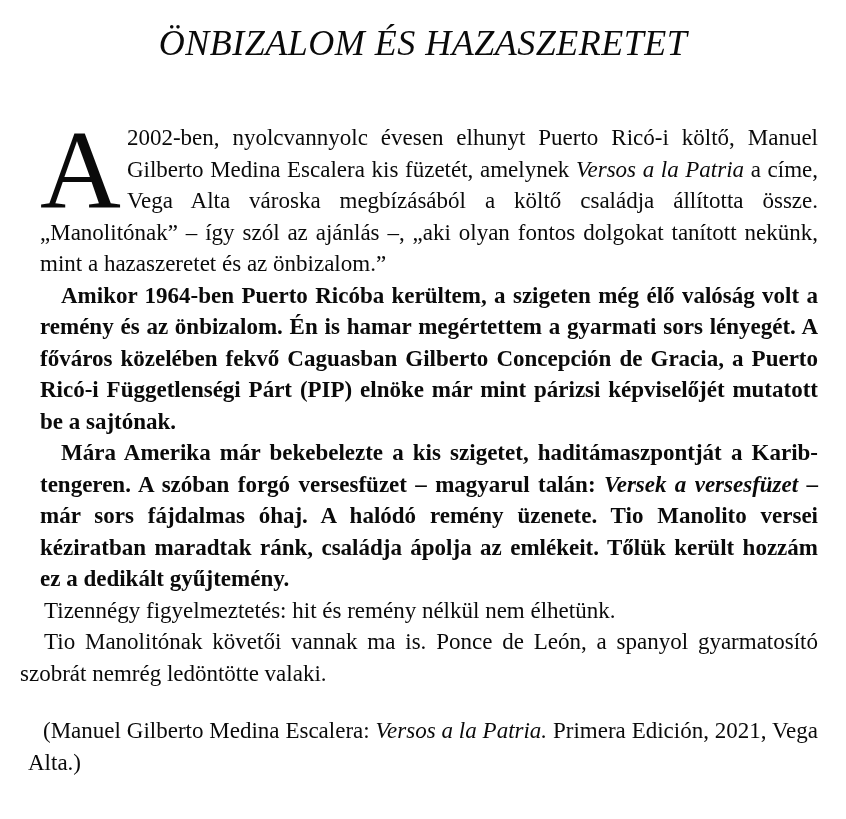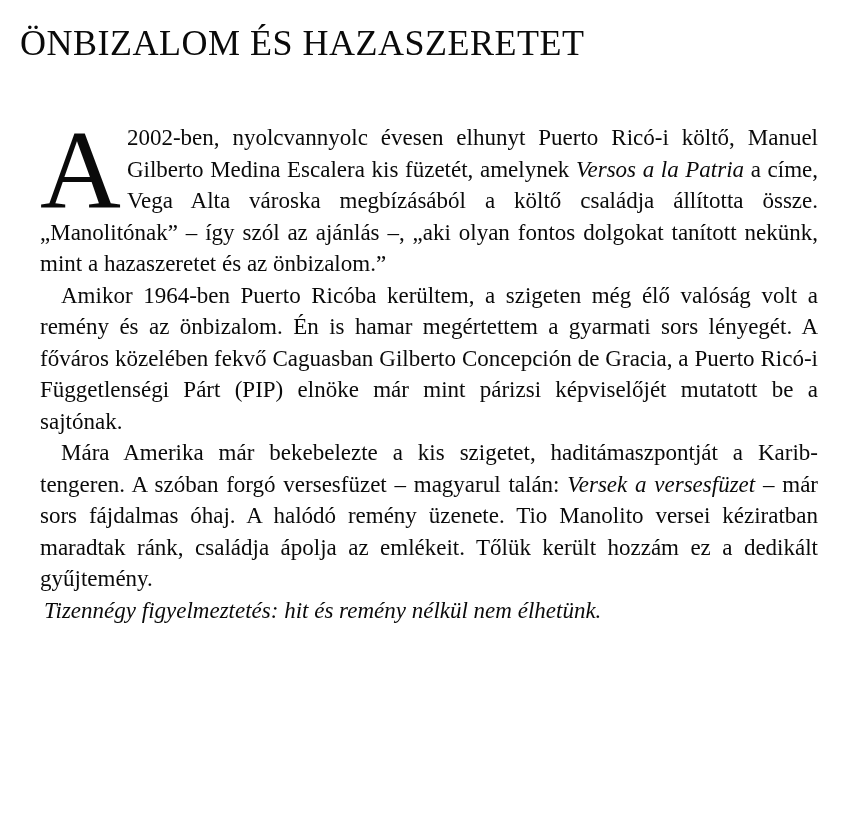--- a/index.html
+++ b/index.html
@@ -17,39 +17,40 @@
   }
   .page {
     width: 846px;
     height: 819px;
     background: #ffffff;
     box-sizing: border-box;
   }
   .title {
     font-size: 36px;
     font-weight: 400;
-    text-align: left;
+    text-align: center;
     letter-spacing: 0.5px;
     margin: 22px 20px 58px 20px;
     line-height: 42px;
     white-space: nowrap;
+    font-style: italic;
   }
   .body-text {
     margin: 0 28px 0 40px;
     font-size: 23px;
     line-height: 31.5px;
     text-align: justify;
     hyphens: none;
   }
   p.para {
     margin: 0;
     padding: 0;
   }
-  p.indent   { text-indent: 21px; }
-  p.flush    { text-indent: 4px; font-style: italic; }
+  p.indent   { text-indent: 21px; font-weight: bold; }
+  p.flush    { text-indent: 4px; }
   p.wide     { margin-left: -20px; text-indent: 24px; }
   p.citation { margin-left: -12px; margin-top: 26px; text-indent: 15px; }
   .dropcap {
     float: left;
     font-size: 112px;
     line-height: 80px;
     padding: 8px 6px 0 0;
     font-weight: 400;
   }
   i { font-style: italic; }
@@ -57,14 +58,16 @@
 </head>
 <body>
 
 <div class="page">
   <h1 class="title">ÖNBIZALOM ÉS HAZASZERETET</h1>
   <div class="body-text" id="paragraphs">
       <p class="para opening"><span class="dropcap">A</span><span>2002-ben, nyolcvannyolc évesen elhunyt Puerto Ricó-i költő, Manuel Gilberto Medina Escalera kis füzetét, amelynek </span><i>Versos a la Patria</i><span> a címe, Vega Alta városka megbízásából a költő családja állította össze. „Manolitónak” – így szól az ajánlás –, „aki olyan fontos dolgokat tanított nekünk, mint a hazaszeretet és az önbizalom.”</span></p>
       <p class="para indent"><span>Amikor 1964-ben Puerto Ricóba kerültem, a szigeten még élő valóság volt a remény és az önbizalom. Én is hamar megértettem a gyarmati sors lényegét. A főváros közelében fekvő Caguasban Gilberto Concepción de Gracia, a Puerto Ricó-i Függetlenségi Párt (PIP) elnöke már mint párizsi képviselőjét mutatott be a sajtónak.</span></p>
       <p class="para indent"><span>Mára Amerika már bekebelezte a kis szigetet, haditámaszpontját a Karib-tengeren. A szóban forgó versesfüzet – magyarul talán: </span><i>Versek a versesfüzet</i><span> – már sors fájdalmas óhaj. A halódó remény üzenete. Tio Manolito versei kéziratban maradtak ránk, családja ápolja az emlékeit. Tőlük került hozzám ez a dedikált gyűjtemény.</span></p>
       <p class="para flush"><span>Tizennégy figyelmeztetés: hit és remény nélkül nem élhetünk.</span></p>
+      <p class="para wide"><span>Tio Manolitónak követői vannak ma is. Ponce de León, a spanyol gyarmatosító szobrát nemrég ledöntötte valaki.</span></p>
+      <p class="para citation"><span>(Manuel Gilberto Medina Escalera: </span><i>Versos a la Patria.</i><span> Primera Edición, 2021, Vega Alta.)</span></p>
     </div>
 </div>
 
 </body></html>

